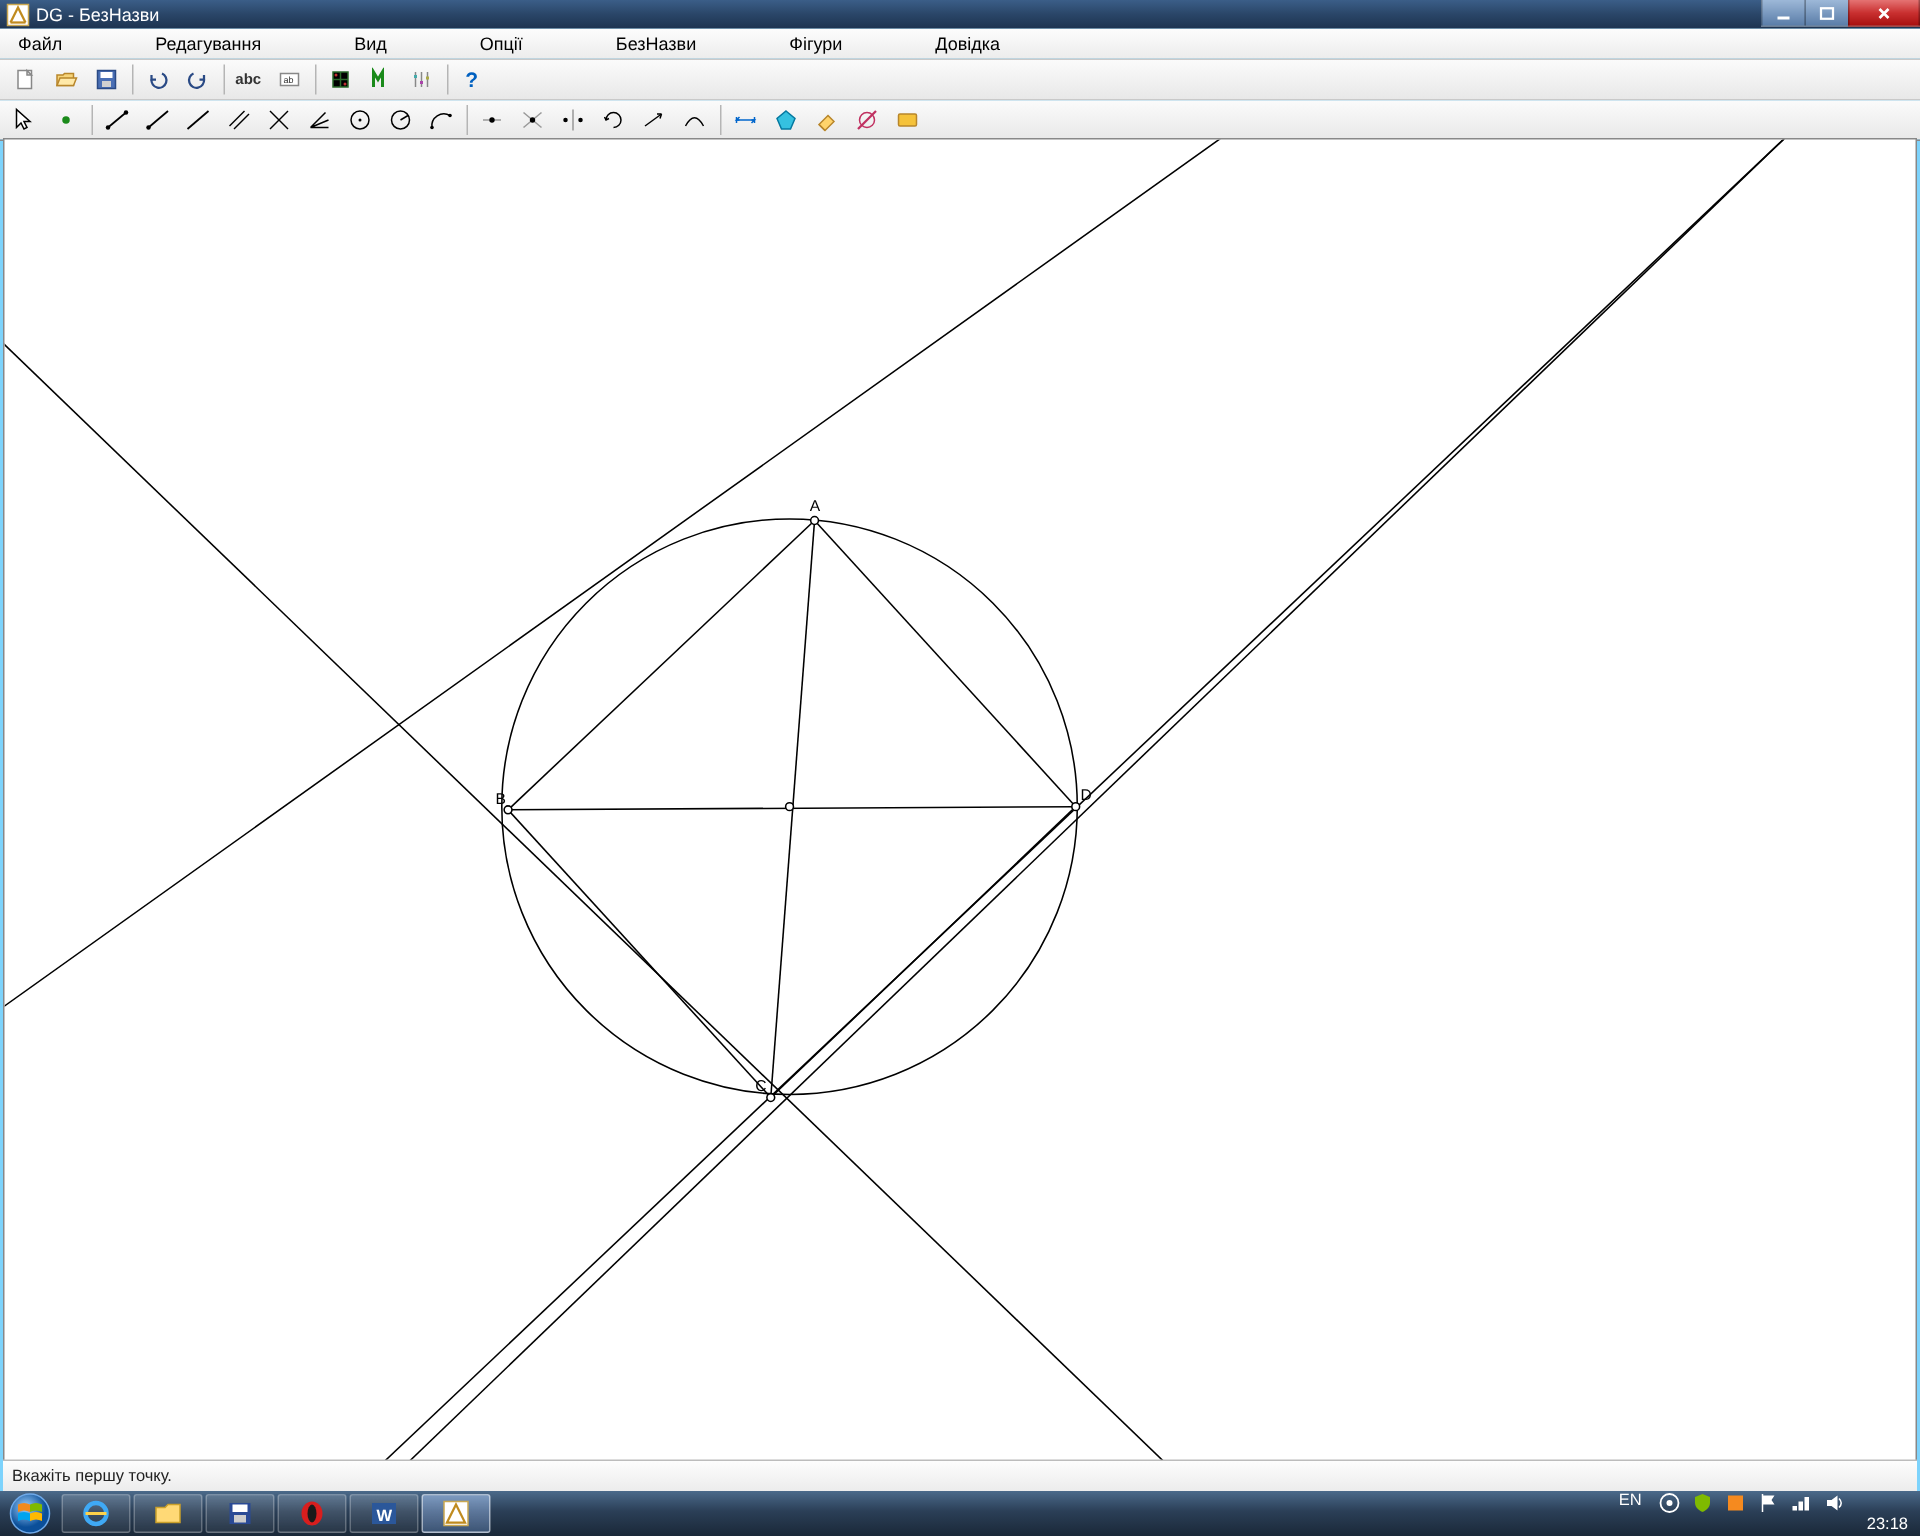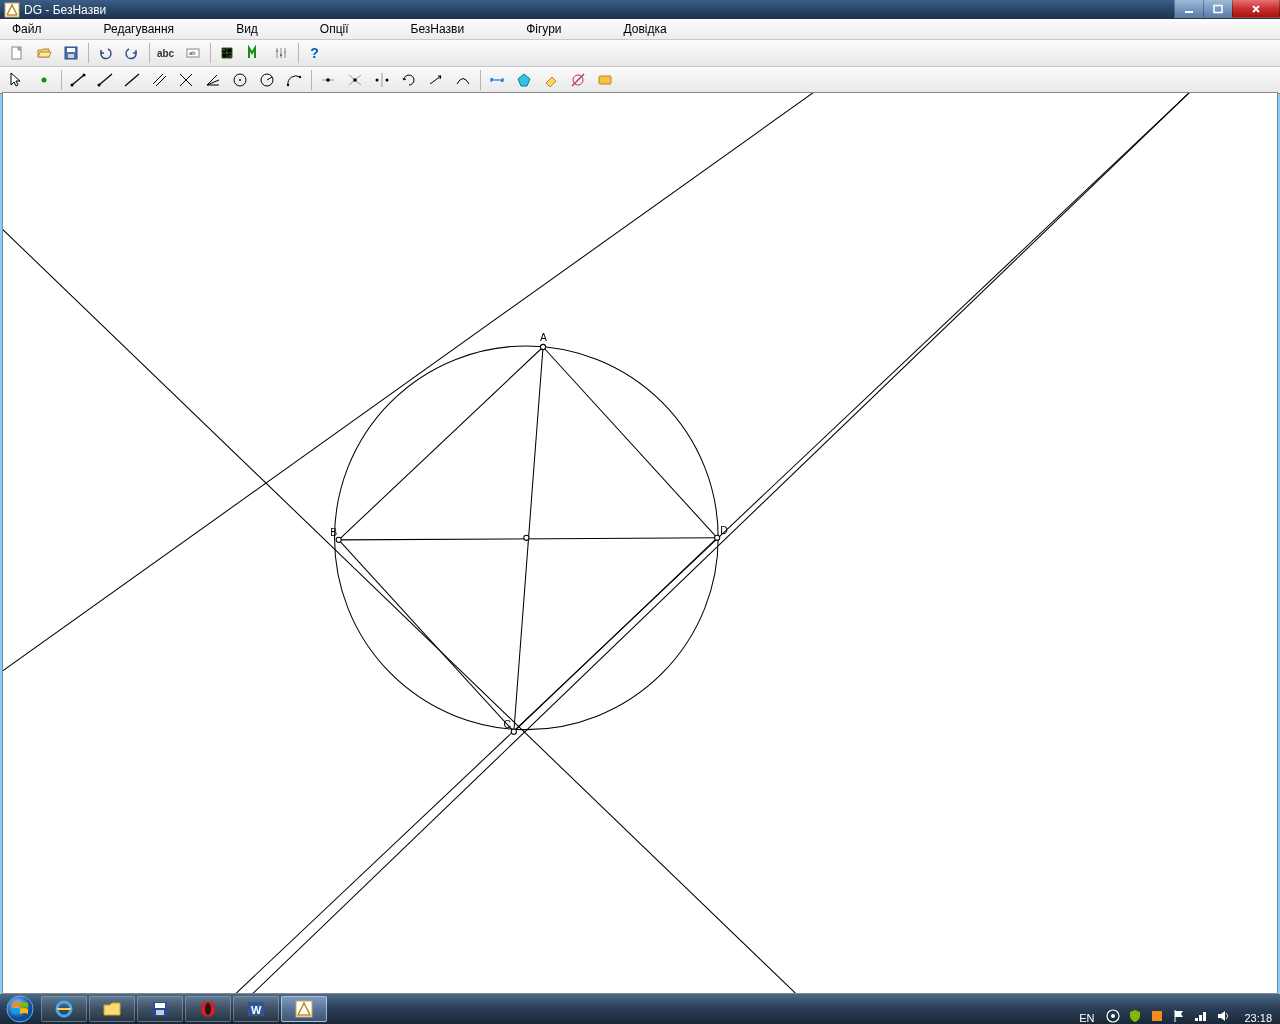--- a/index.html
+++ b/index.html
@@ -38,21 +38,21 @@
 .status-wrap{position:absolute;left:2px;right:2px;bottom:30px;height:20px;background:linear-gradient(to bottom,#fdfdfd,#ececec);border-top:1px solid #bcbcbc;display:flex;align-items:center;padding:0 6px;font-size:11px;color:#222;}
 
 
 .taskbar{position:absolute;left:0;right:0;bottom:0;height:30px;background:linear-gradient(to bottom,#4b6a8a 0%,#2b3f57 45%,#1a2838 100%);display:flex;align-items:stretch;}
 .start-orb{width:40px;height:30px;display:flex;align-items:center;justify-content:center;}
 .start-orb svg{width:28px;height:28px;}
 .task-item{width:44px;display:flex;align-items:center;justify-content:center;margin:2px 1px;border-radius:2px;}
 .task-item.running{background:linear-gradient(to bottom,rgba(255,255,255,.15),rgba(255,255,255,.05));border:1px solid rgba(255,255,255,.25);}
 .task-item.active{background:linear-gradient(to bottom,rgba(180,210,255,.5),rgba(120,160,220,.35));border:1px solid rgba(255,255,255,.5);}
 .task-item svg{width:20px;height:20px;}
-.tray{margin-left:auto;display:flex;align-items:flex-end;color:#fff;font-size:11px;padding-right:8px;}
+.tray{margin-left:auto;display:flex;align-items:flex-start;color:#fff;font-size:11px;padding-right:8px;}
 .tray .lang{padding:0 8px;}
 .tray .ticon{width:16px;height:16px;margin:0 3px;display:flex;align-items:center;justify-content:center;}
 .tray .clock{padding-left:10px;margin-top:16px;}
 
 
 .toolbar.geom .tbtn svg{width:18px;height:18px;}
 </style>
 </head>
 <body>
 
@@ -332,20 +332,23 @@
         <circle cx="502" cy="414" r="2.5"></circle>
       </g>
 
       <text class="ptlabel" x="515" y="225">A</text>
       <text class="ptlabel" x="314" y="412">B</text>
       <text class="ptlabel" x="688" y="410">D</text>
       <text class="ptlabel" x="480" y="596">C</text>
     </svg>
   </div>
 
+  <div class="status-wrap">
+    <span>Вкажіть першу точку.</span>
+  </div>
 
   <div class="taskbar">
     <div class="start-orb">
       <svg viewBox="0 0 28 28">
           <circle cx="14" cy="14" r="13" fill="url(#g1)" stroke="#6fa9e8"></circle>
         <defs>
             <radialGradient id="g1" cx="40%" cy="35%">
               <stop offset="0%" stop-color="#9fd2ff"></stop>
               <stop offset="100%" stop-color="#0b4f99"></stop>
             </radialGradient>

